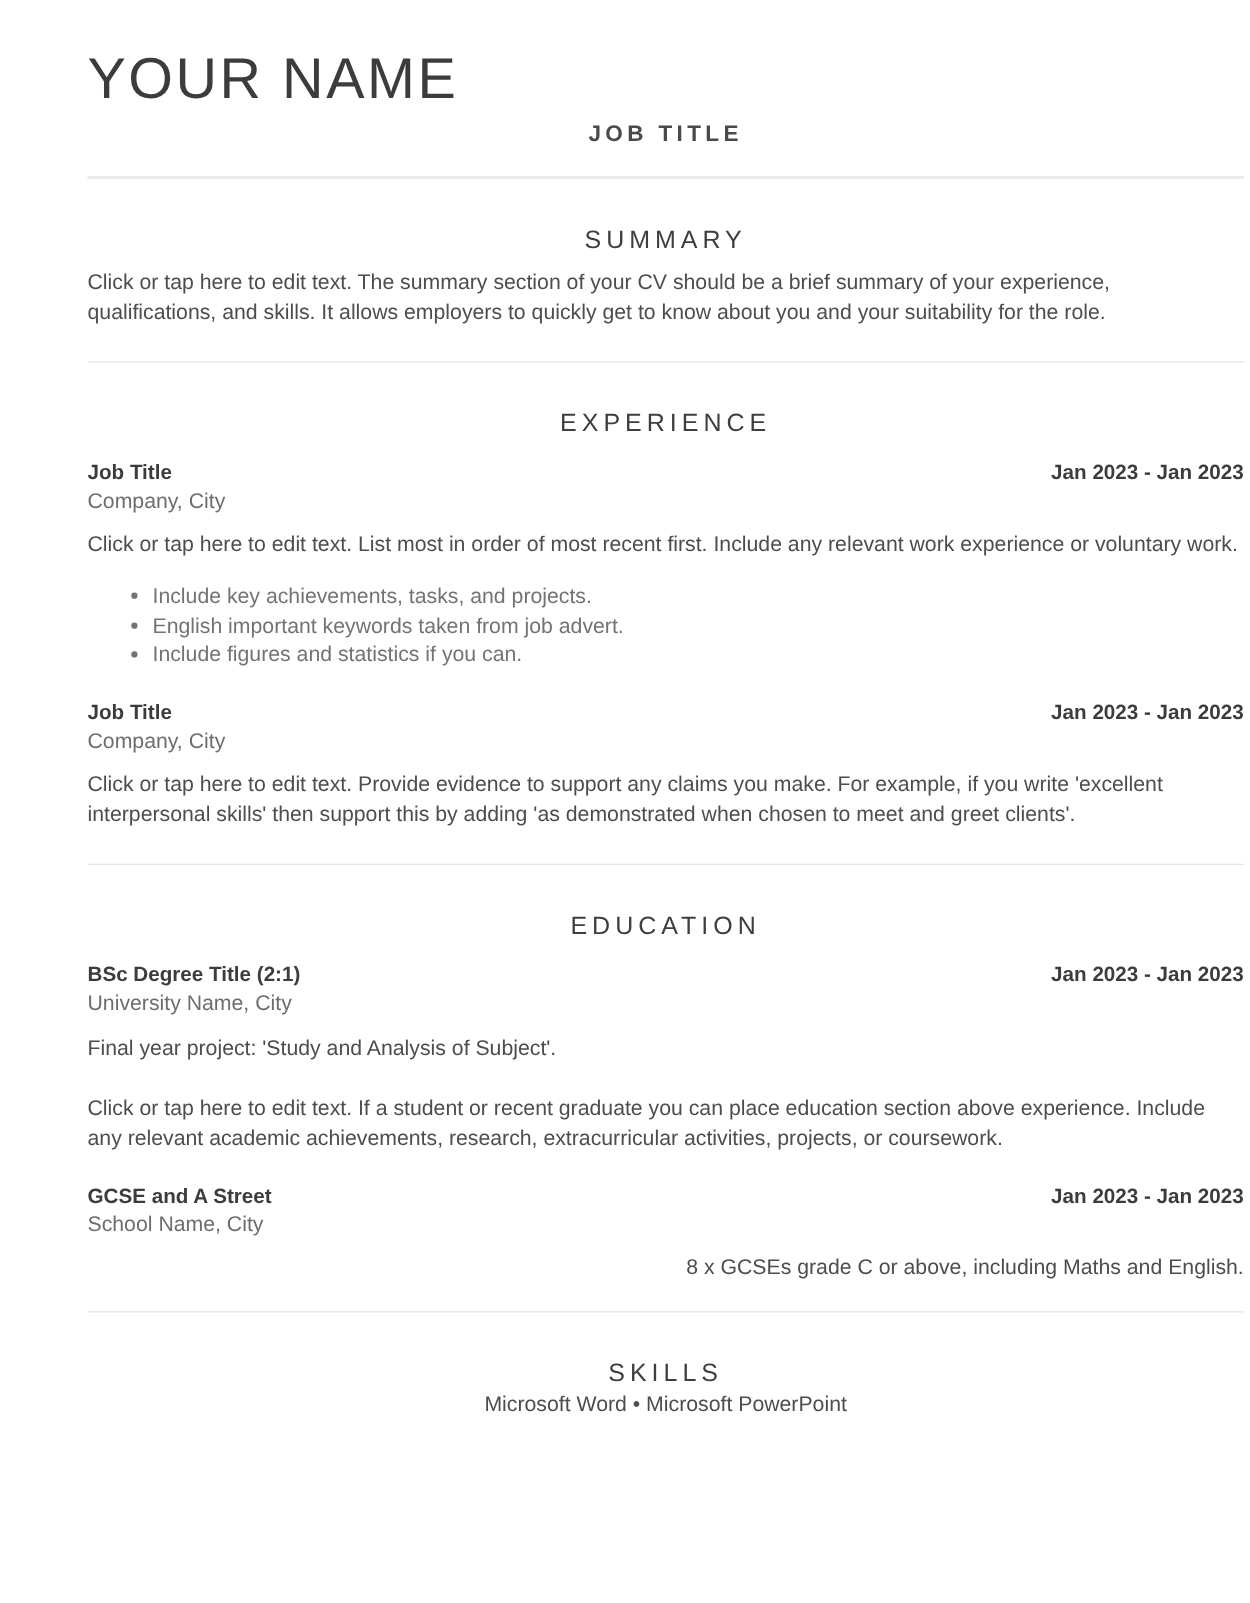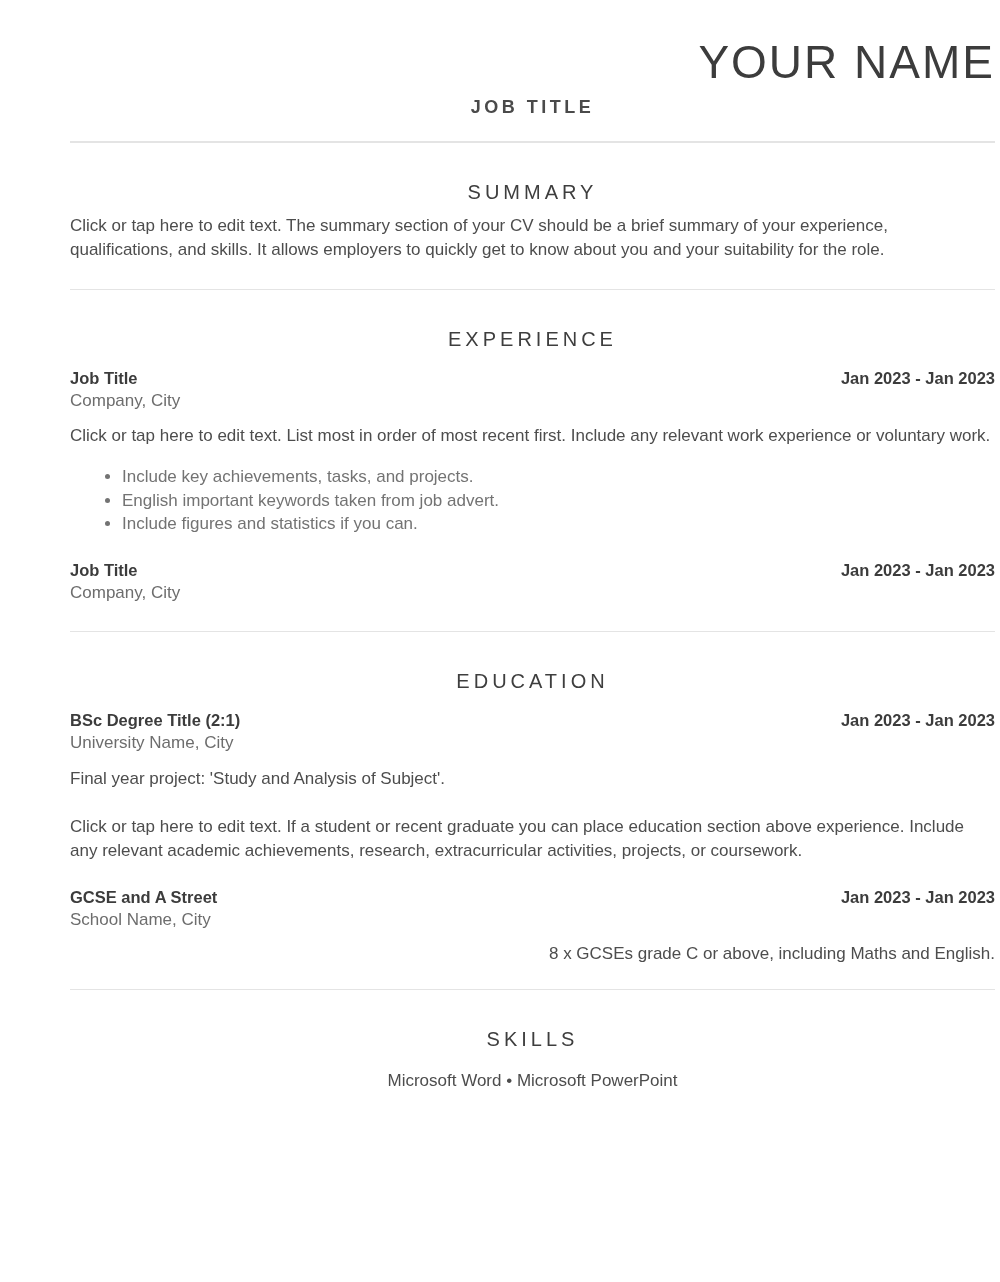--- a/index.html
+++ b/index.html
@@ -17,21 +17,21 @@
   .page {
     box-sizing: border-box;
     width: 1000px;
     height: 1282px;
     padding: 0 5px 0 70px;
     overflow: hidden;
   }
   
   .name {
     margin: 36px 0 0 0;
-    text-align: right;
+    text-align: left;
     font-size: 46px;
     line-height: 52px;
     font-weight: 400;
     letter-spacing: 2px;
     color: #3c3c3c;
   }
   .job-title {
     margin-top: 7px;
     text-align: center;
     font-size: 18px;
@@ -100,21 +100,21 @@
     font-size: 17px;
     line-height: 23.5px;
     color: #737373;
   }
   .edu-note { margin-top: 13px; }
   .edu-body { margin-top: 24px; }
   .single-line { margin-top: 11px; text-align: right; }
 
   
   .skills-line {
-    margin-top: 17px;
+    margin-top: 0;
     text-align: center;
     font-size: 17px;
     line-height: 24px;
     color: #4d4d4d;
   }
 </style>
 </head>
 <body>
 
 <div class="page">
@@ -148,20 +148,21 @@
         <li>Include figures and statistics if you can.</li>
       </ul>
     </article>
 
     <article class="entry entry-2">
       <div class="entry-head">
         <span class="entry-title">Job Title</span>
         <span class="entry-dates">Jan 2023 - Jan 2023</span>
       </div>
       <div class="entry-org">Company, City</div>
+      <p class="body-text entry-body">Click or tap here to edit text. Provide evidence to support any claims you make. For example, if you write 'excellent interpersonal skills' then support this by adding 'as demonstrated when chosen to meet and greet clients'.</p>
     </article>
   </section>
 
   <hr class="rule rule-after-experience">
 
   <section>
     <h2 class="section-heading">EDUCATION</h2>
 
     <article class="entry">
       <div class="entry-head">

